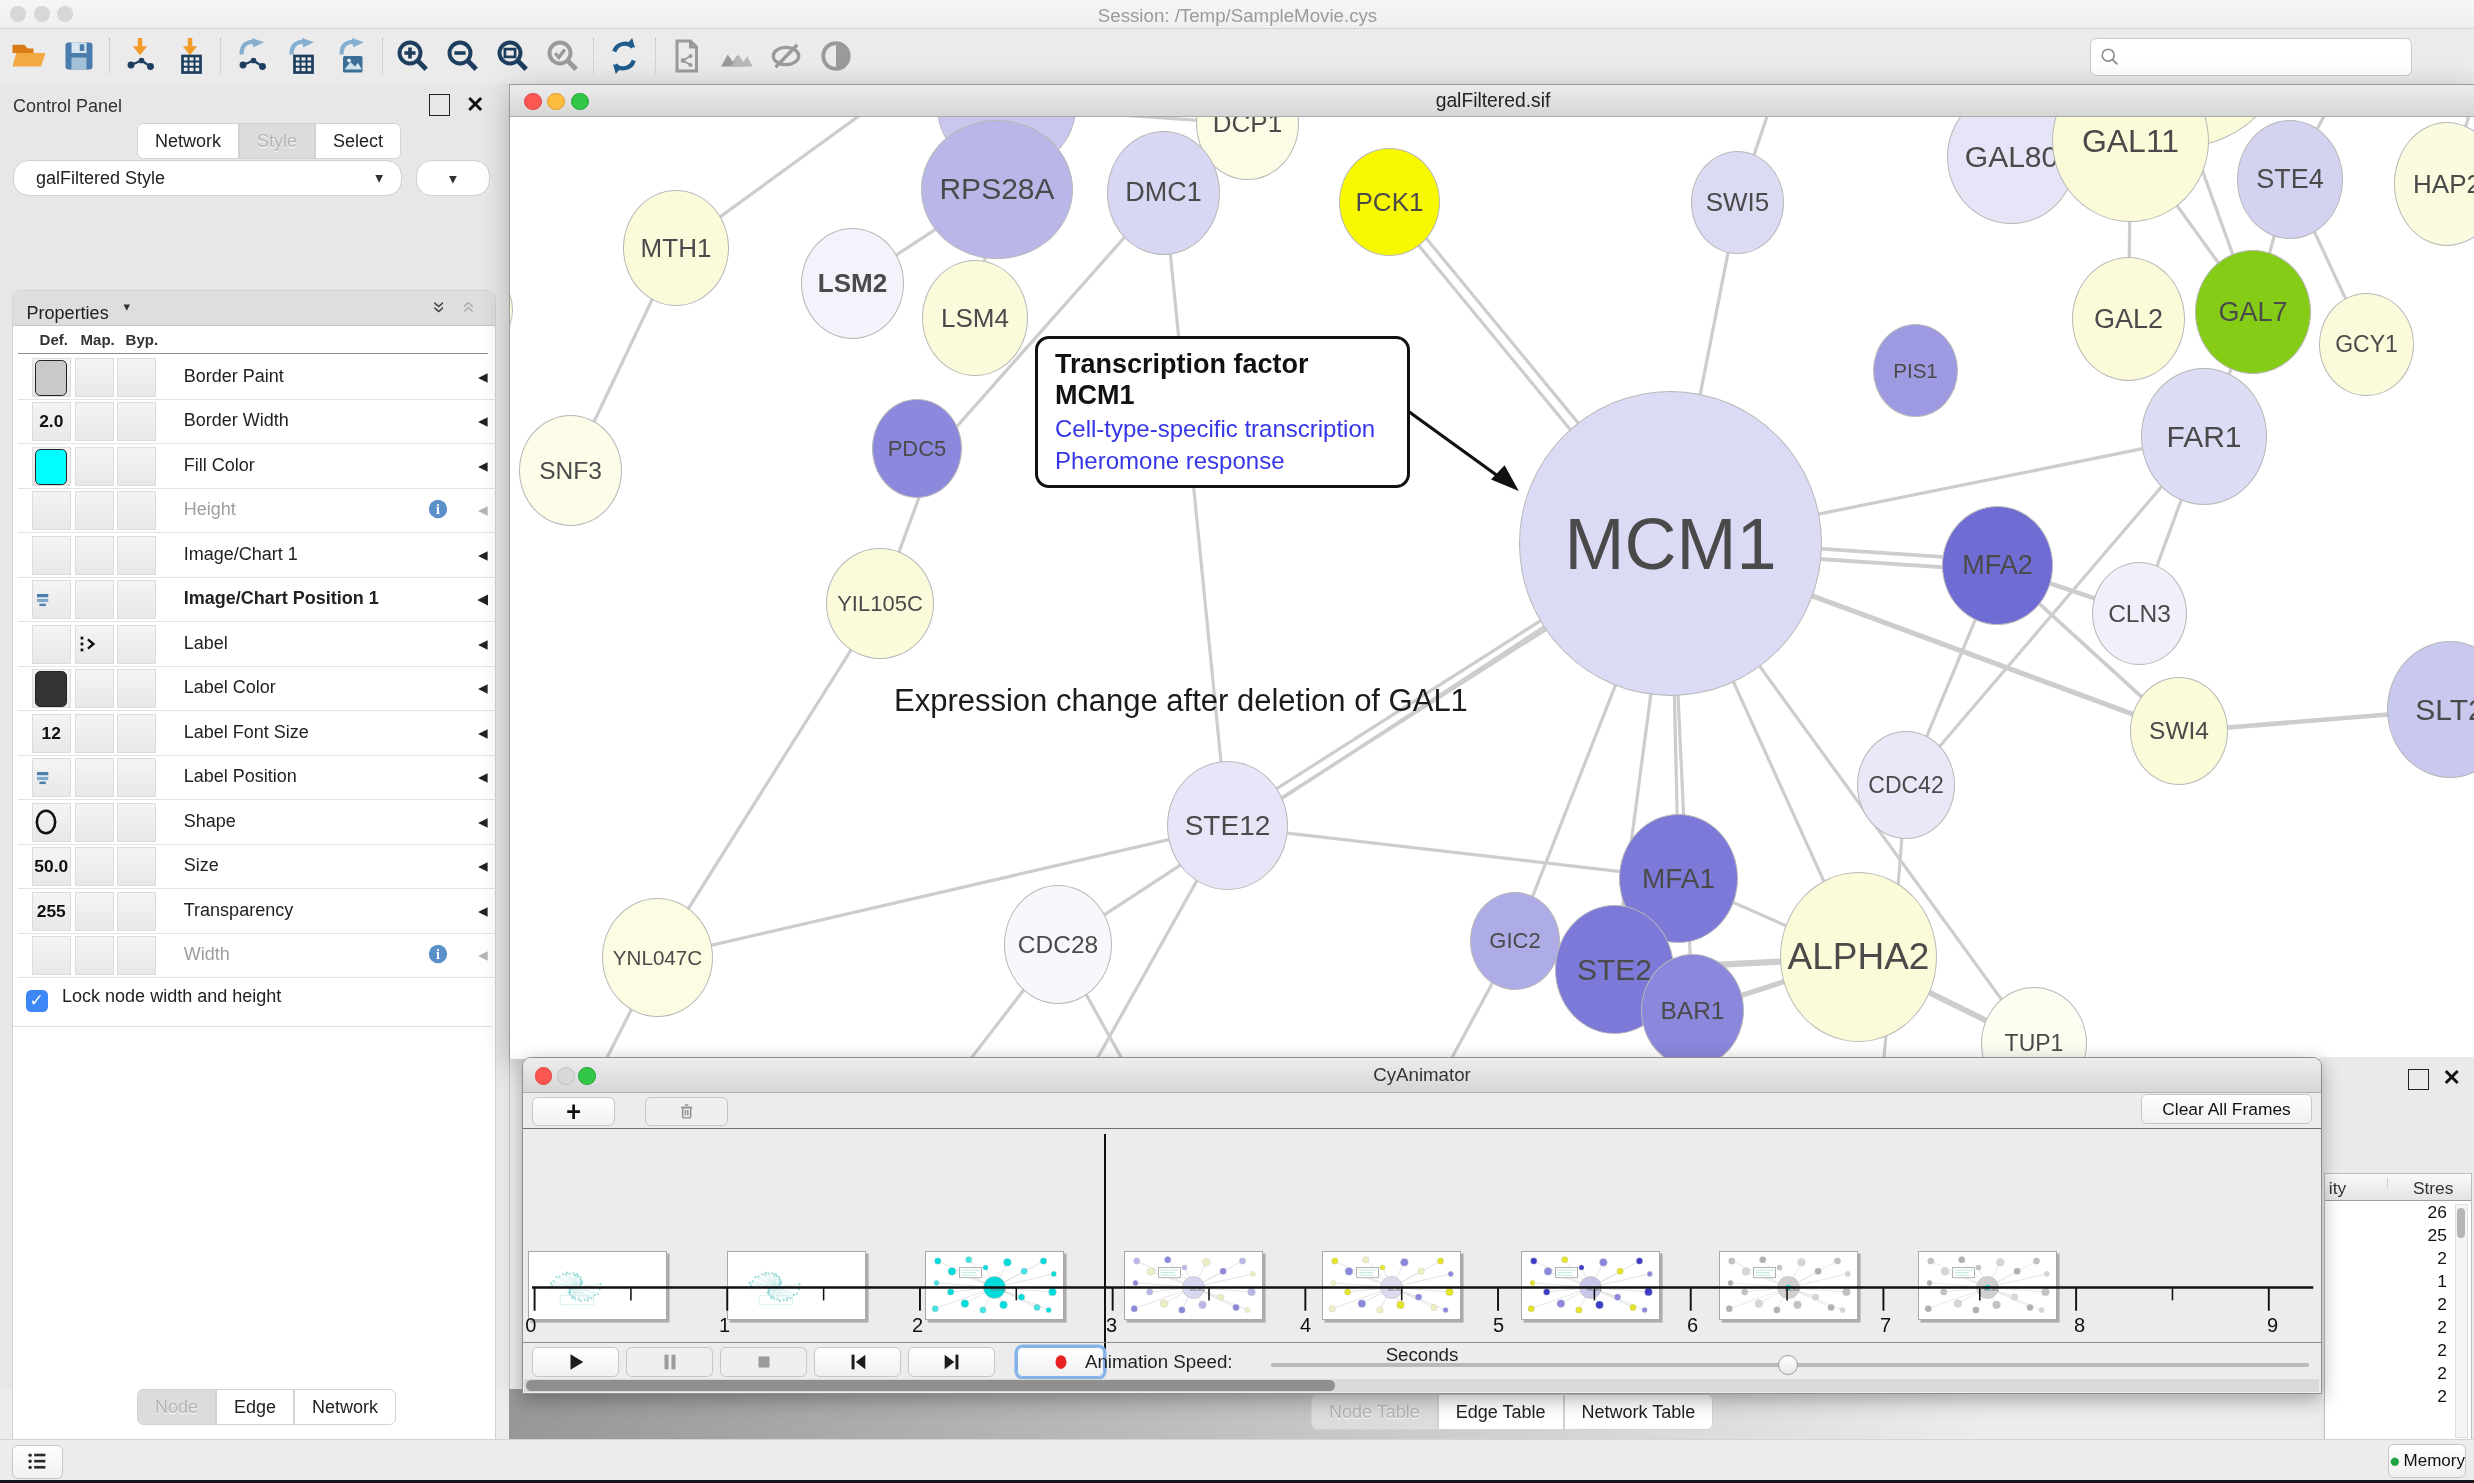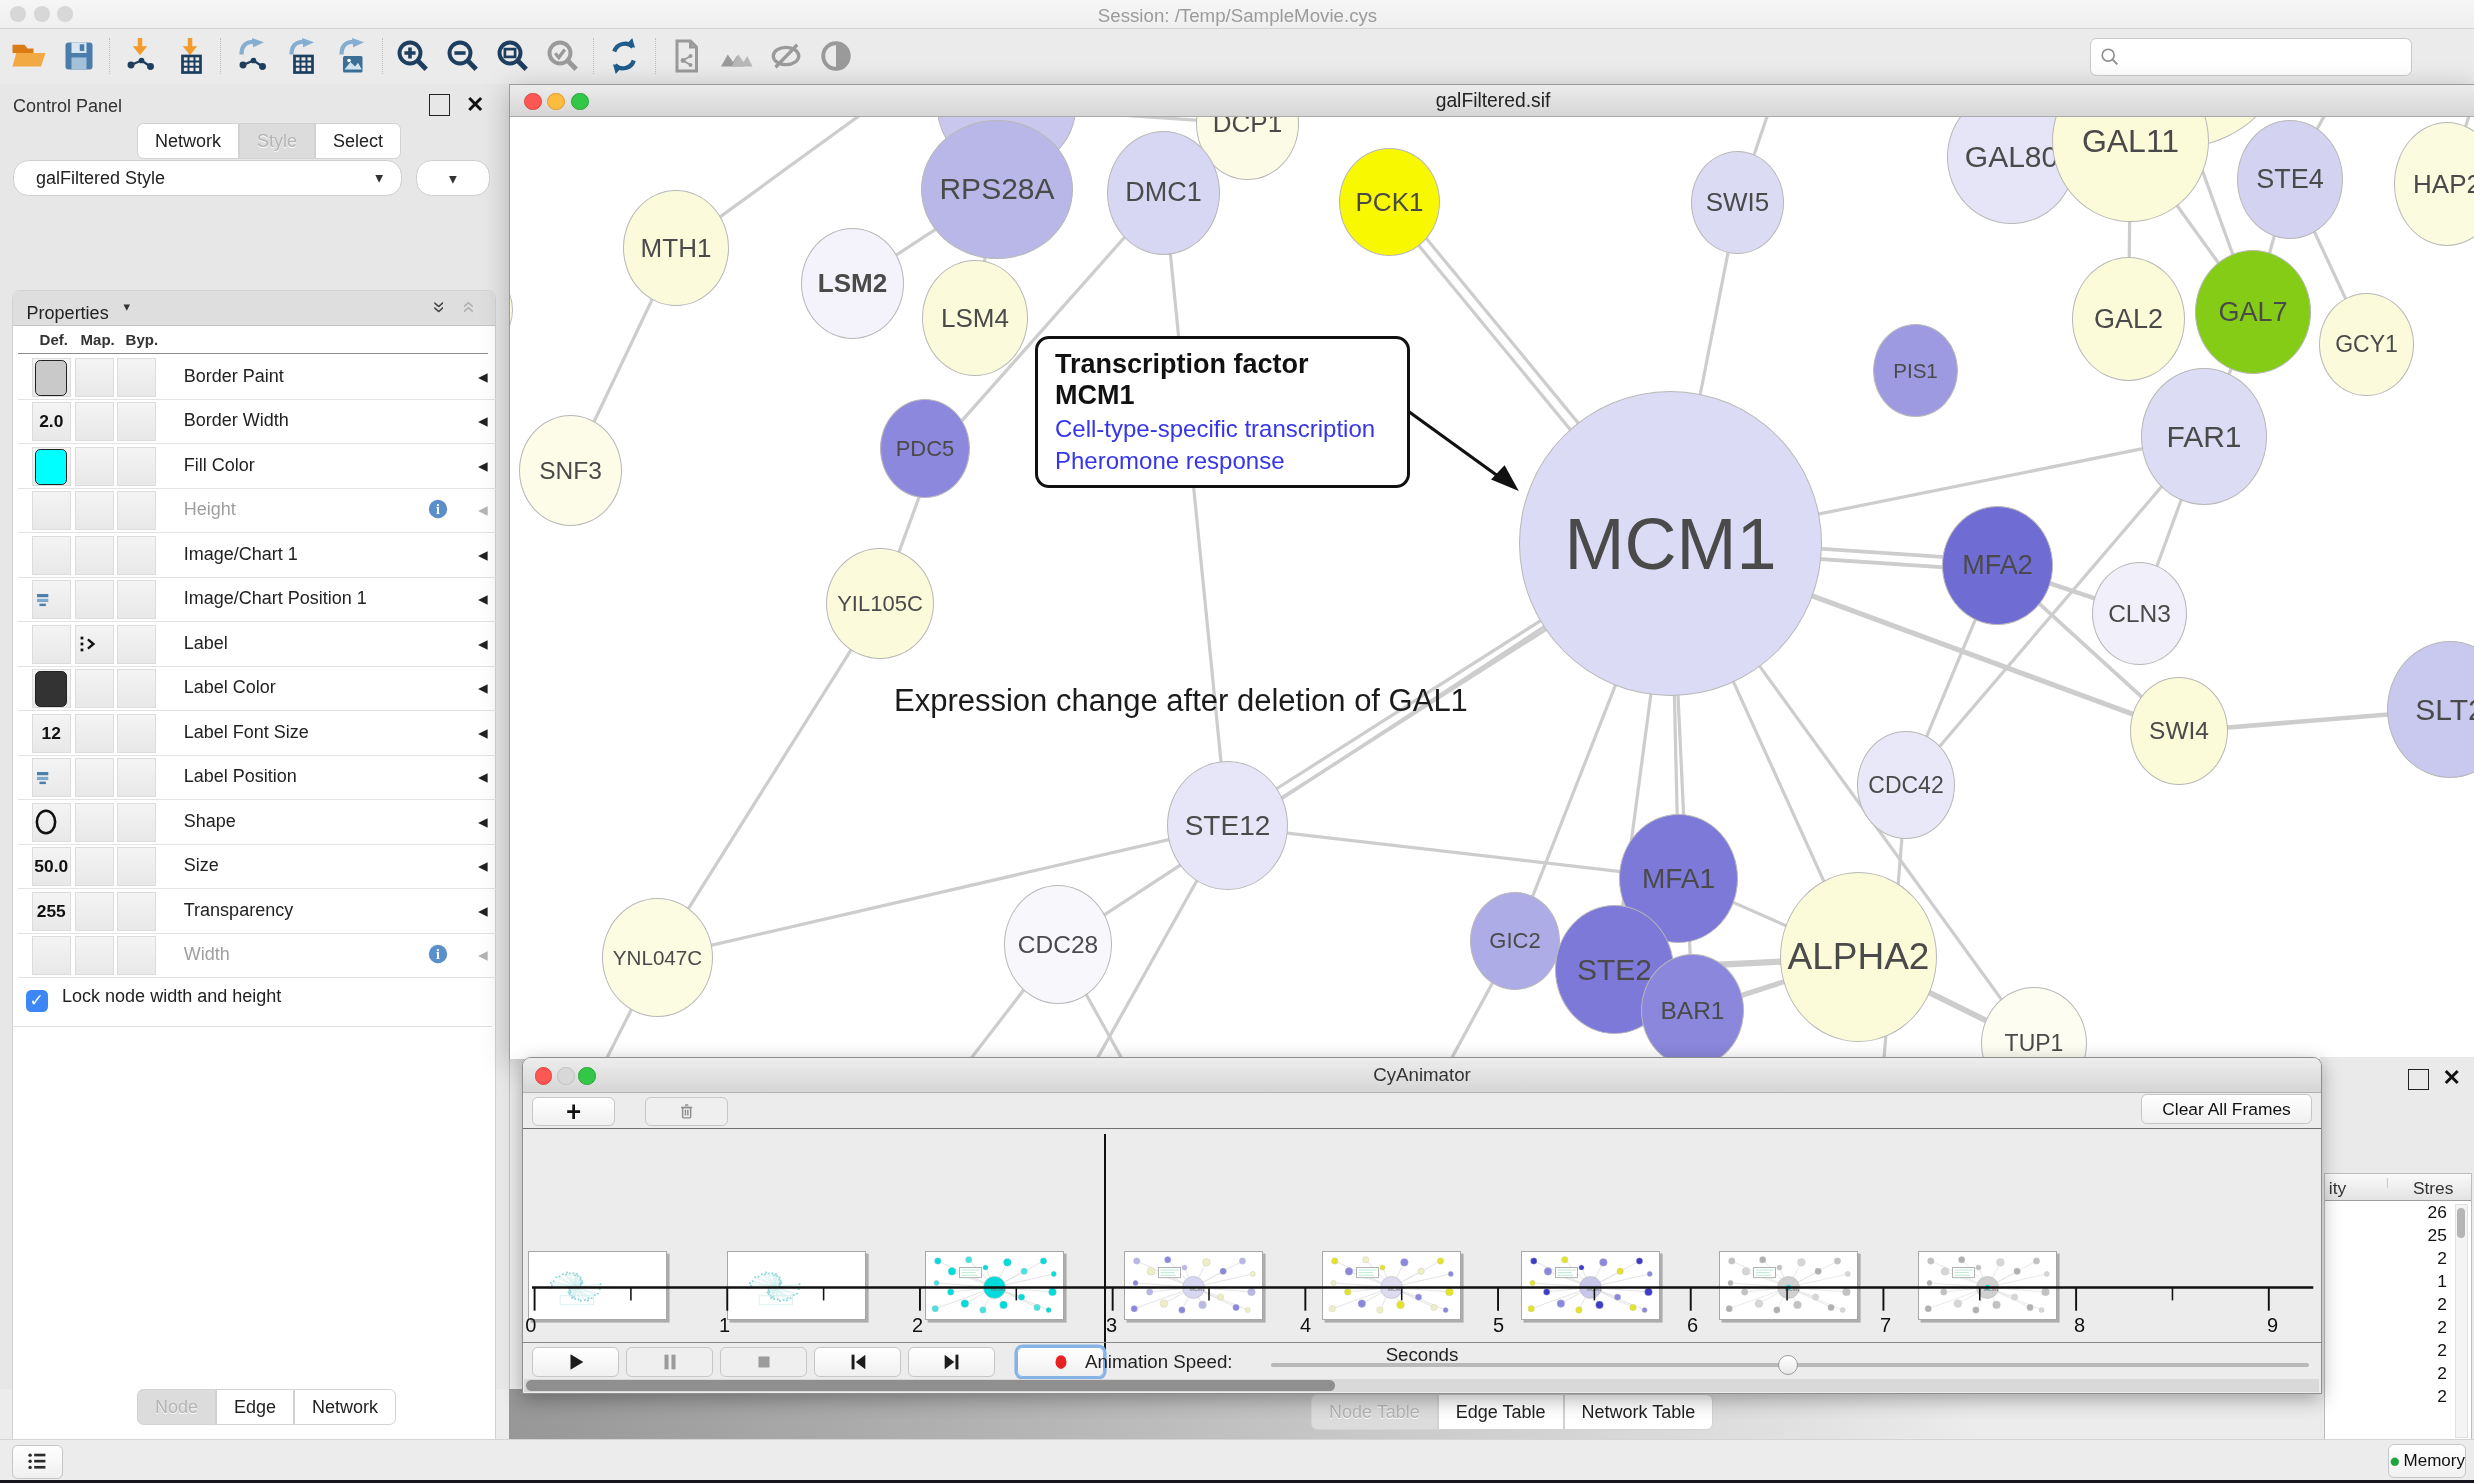--- a/index.html
+++ b/index.html
@@ -235,21 +235,21 @@
             </div>
             <div class="abs pchev gray">◂</div>
           </div>
           <div class="abs prow" style="top: 178px;">
             <div class="abs pcell" style="left:14px;"></div>
             <div class="abs pcell" style="left:57px;"></div>
             <div class="abs pcell" style="left:99px;"></div>
             <div class="abs plabel ">Image/Chart 1</div>
             <div class="abs pchev ">◂</div>
           </div>
-          <div class="abs prow" style="top: 222px;">
+          <div class="abs prow" style="top: 222px; font-weight: bold;">
             <div class="abs pcell" style="left:14px;">
               <div style="text-align:center;padding-top:8.4px;">
                 <svg width="19.3" height="19.3" viewBox="0 0 24 24">
                   <rect x="5" y="5" width="14" height="4" fill="#4a7fae"></rect>
                   <rect x="5" y="11" width="14" height="4" fill="#7fa9cb"></rect>
                   <rect x="8" y="17" width="8" height="3" fill="#4a7fae"></rect>
                 </svg>
               </div>
             </div>
             <div class="abs pcell" style="left:57px;"></div>
@@ -438,21 +438,21 @@
           <div class="abs gnode" style="left: 829px; top: 31px; width: 101px; height: 108px; background: rgb(248, 248, 0); font-size: 26px;">PCK1</div>
           <div class="abs gnode" style="left: 1181px; top: 34px; width: 93px; height: 103px; background: rgb(220, 219, 244); font-size: 26px;">SWI5</div>
           <div class="abs gnode" style="left: 1437px; top: -27px; width: 129px; height: 134px; background: rgb(230, 229, 248); font-size: 30px;">GAL80</div>
           <div class="abs gnode" style="left: 1542px; top: -57px; width: 157px; height: 162px; background: rgb(251, 251, 217); font-size: 32px;">GAL11</div>
           <div class="abs gnode" style="left: 1727px; top: 2.6px; width: 106px; height: 119px; background: rgb(211, 210, 241); font-size: 27px;">STE4</div>
           <div class="abs gnode" style="left: 1884px; top: 5.2px; width: 106px; height: 124px; background: rgb(251, 251, 223); font-size: 26px;">HAP2</div>
           <div class="abs gnode" style="left: 113px; top: 73px; width: 106px; height: 116px; background: rgb(251, 251, 220); font-size: 26px;">MTH1</div>
           <div class="abs gnode" style="left: 291px; top: 111px; width: 103px; height: 111px; background: rgb(244, 243, 251); font-size: 26px; font-weight: bold;">LSM2</div>
           <div class="abs gnode" style="left: 412px; top: 143px; width: 106px; height: 116px; background: rgb(251, 251, 220); font-size: 26px;">LSM4</div>
           <div class="abs gnode" style="left: 9px; top: 298px; width: 103px; height: 111px; background: rgb(252, 252, 232); font-size: 24.5px;">SNF3</div>
-          <div class="abs gnode" style="left: 370px; top: 282px; width: 90px; height: 99px; background: rgb(139, 136, 221); font-size: 22px;">PDC5</div>
+          <div class="abs gnode" style="left: 362px; top: 282px; width: 90px; height: 99px; background: rgb(139, 136, 221); font-size: 22px;">PDC5</div>
           <div class="abs gnode" style="left: 316px; top: 431px; width: 108px; height: 111px; background: rgb(251, 251, 220); font-size: 22px;">YIL105C</div>
           <div class="abs gnode" style="left: 1562px; top: 140px; width: 113px; height: 124px; background: rgb(251, 251, 217); font-size: 27px;">GAL2</div>
           <div class="abs gnode" style="left: 1685px; top: 133px; width: 116px; height: 124px; background: #84cc16; font-size: 27px;">GAL7</div>
           <div class="abs gnode" style="left: 1809px; top: 176px; width: 95px; height: 103px; background: rgb(251, 251, 220); font-size: 23px;">GCY1</div>
           <div class="abs gnode" style="left: 1363px; top: 207px; width: 85px; height: 93px; background: rgb(157, 154, 226); font-size: 20.6px;">PIS1</div>
           <div class="abs gnode" style="left: 1631px; top: 251px; width: 126px; height: 137px; background: rgb(221, 220, 245); font-size: 30px;">FAR1</div>
           <div class="abs gnode" style="left: 1009px; top: 274px; width: 303px; height: 305px; background: rgb(220, 219, 245); font-size: 72px;">MCM1</div>
           <div class="abs gnode" style="left: 1432px; top: 389px; width: 111px; height: 119px; background: rgb(111, 108, 212); font-size: 27px;">MFA2</div>
           <div class="abs gnode" style="left: 1582px; top: 445px; width: 95px; height: 103px; background: rgb(240, 239, 250); font-size: 24.5px;">CLN3</div>
           <div class="abs gnode" style="left: 1620px; top: 560px; width: 98px; height: 108px; background: rgb(251, 251, 217); font-size: 24.5px;">SWI4</div>

